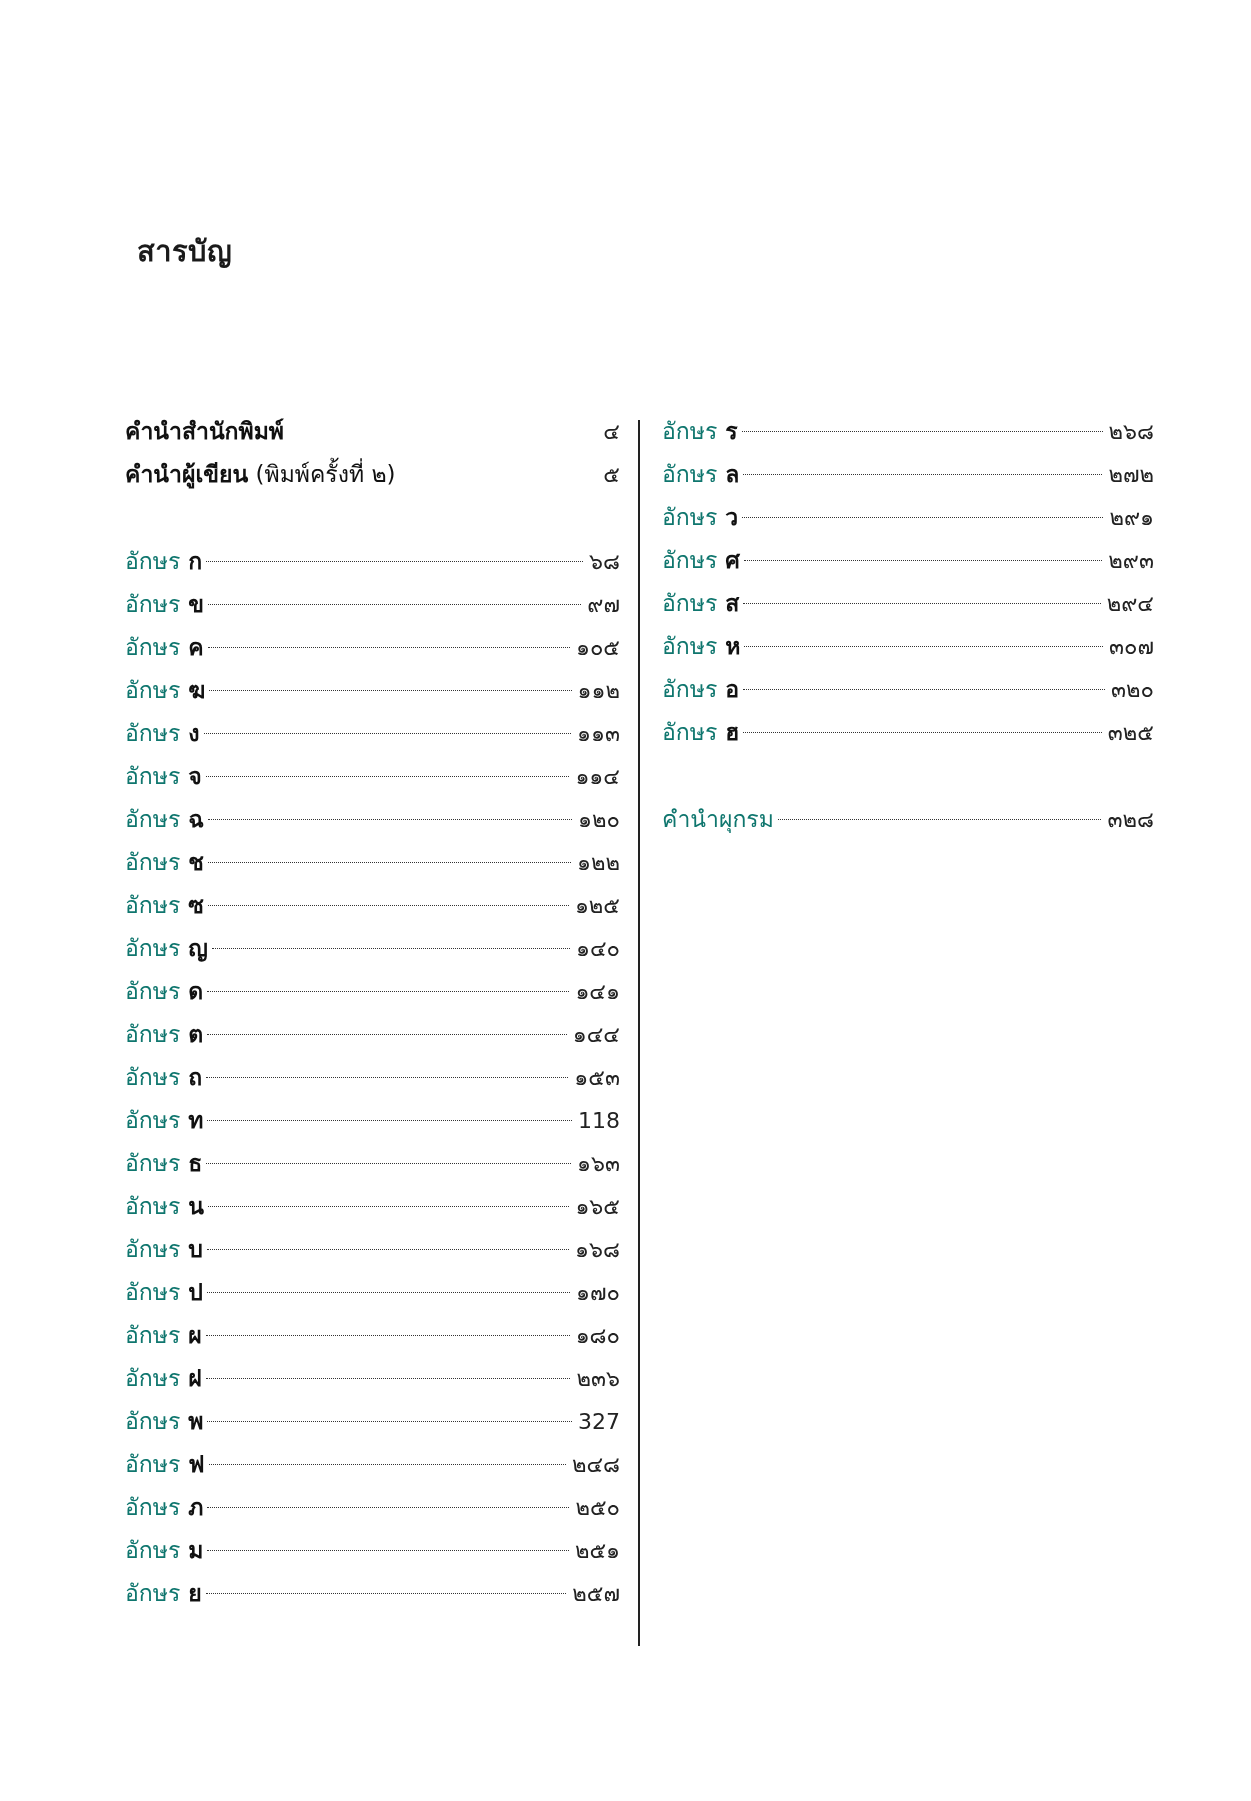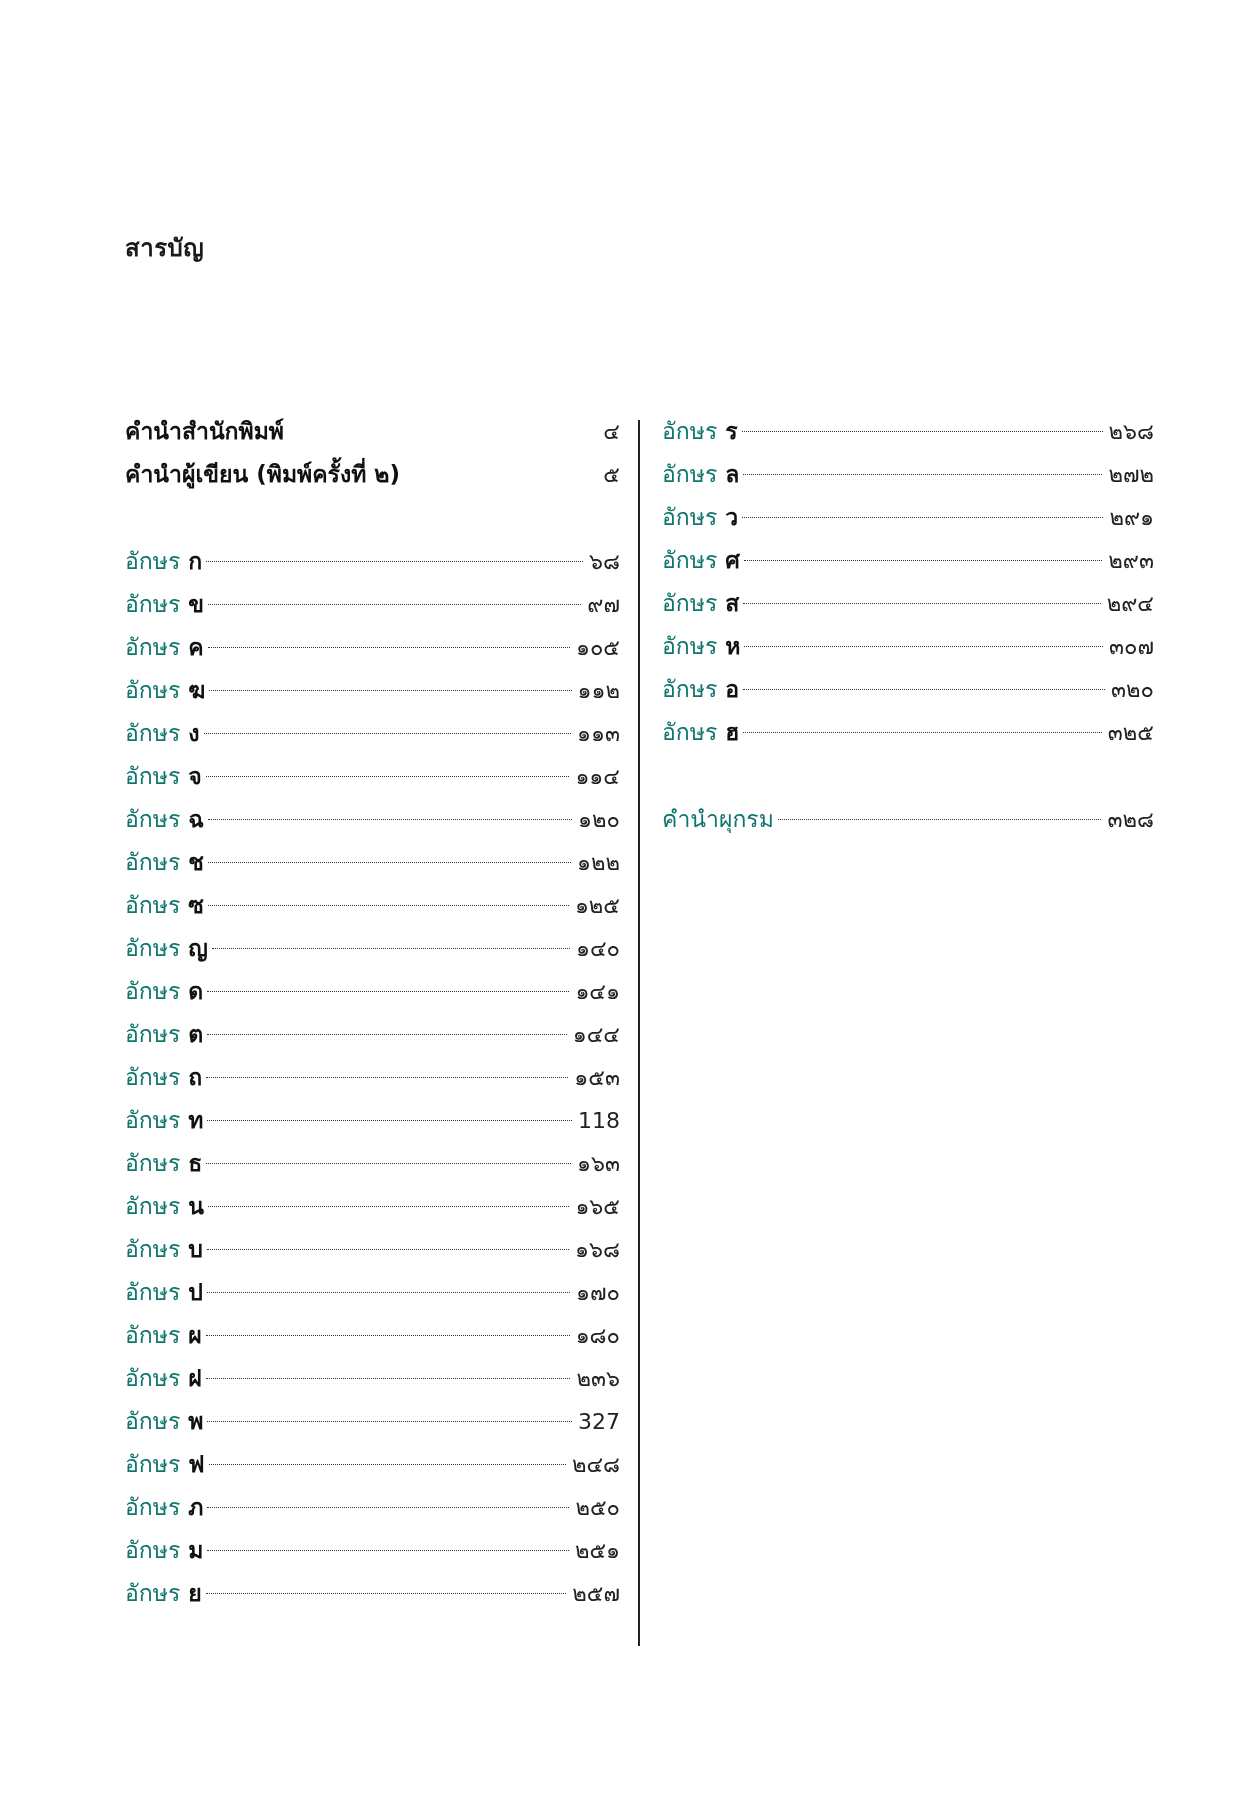--- a/index.html
+++ b/index.html
@@ -10,23 +10,23 @@
     body {
       width: 1251px;
       height: 1801px;
       position: relative;
       overflow: hidden;
       font-family: "DejaVu Sans", "Liberation Sans", sans-serif;
       color: #1a1a1a;
     }
     .page-title {
       position: absolute;
-      left: 125px;
+      left: 137px;
       top: 228px;
-      font-size: 24px;
+      font-size: 29px;
       font-weight: bold;
       letter-spacing: 0.5px;
     }
     .col {
       position: absolute;
       top: 410px;
     }
     .col-left {
       left: 125px;
       width: 495px;
@@ -72,21 +72,21 @@
       font-size: 22px;
       text-align: right;
       color: #222;
     }
     .front .title {
       font-weight: bold;
       font-size: 23px;
       color: #111;
     }
     .front .title .normal {
-      font-weight: bold;
+      font-weight: normal;
       margin-top: 40px;
     }
     .front .spacer {
       flex: 1;
     }
     .gap-lg {
       height: 44px;
     }
   </style>
 </head>

